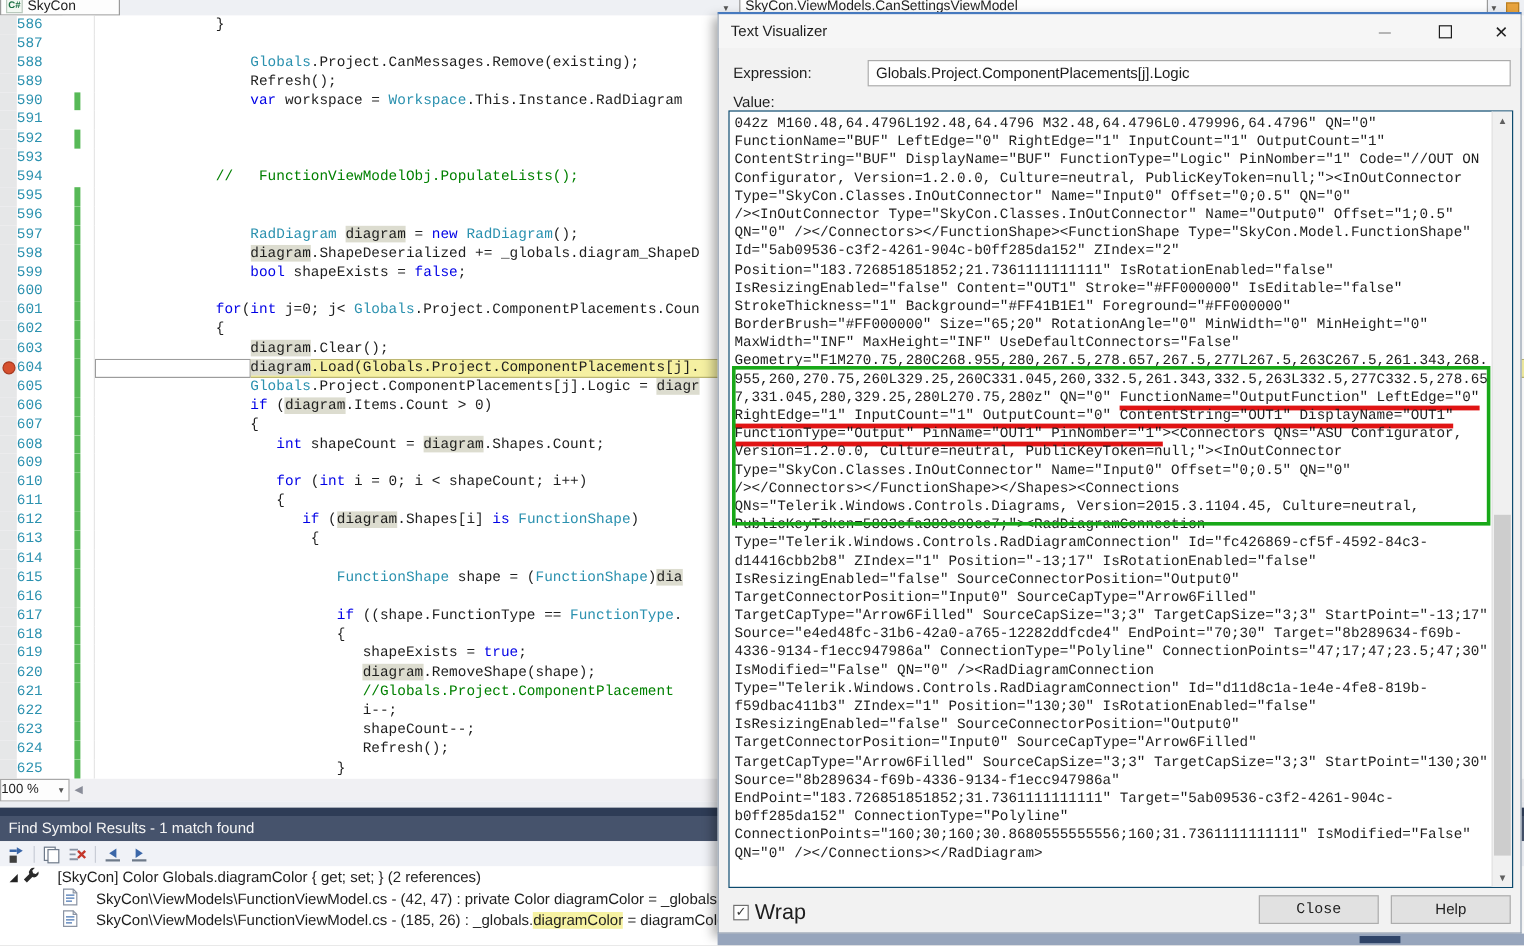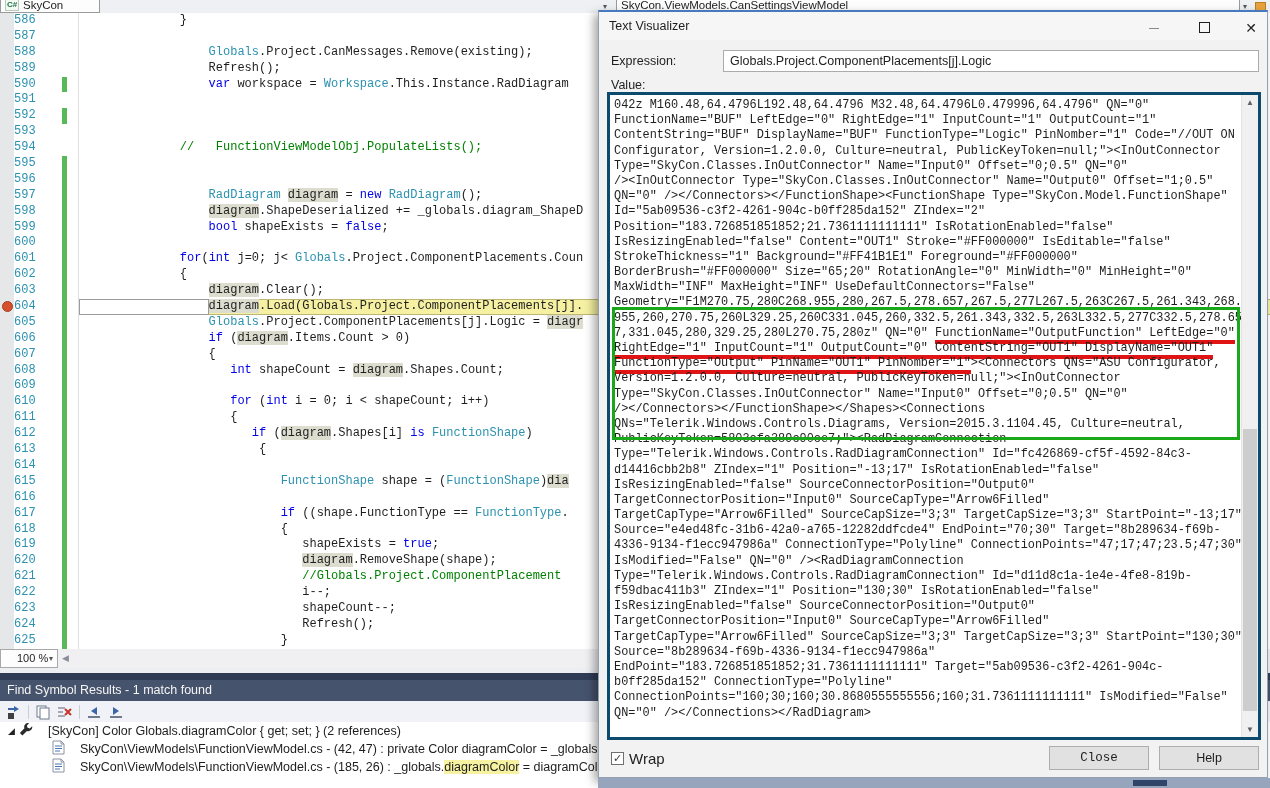--- a/index.html
+++ b/index.html
@@ -27,21 +27,21 @@
   .ed-bar{position:absolute;left:10px;top:0;bottom:0;width:5px;background:#57b957;}
   .ed-code{flex:1;border-left:1px solid #e0e0e0;white-space:pre;overflow:hidden;}
   .ed-code.cur{display:flex;padding:0;}
   .ind-box{flex:none;height:100%;background:#fff;border:1px solid #9c9c9c;box-sizing:border-box;}
   .yline{flex:1;background:#f5f0a2;box-shadow:inset 0 1px 0 #bdb773,inset 0 -1px 0 #bdb773;white-space:pre;}
   .sd{color:#1e1e1e}.sk{color:#0000e6}.st{color:#2b91af}.sc{color:#008000}
   .sh{background:#dcdccf;color:#1e1e1e}
   
   #zoomrow{position:absolute;left:0;top:649px;width:1270px;height:19px;background:#f0f0f3;}
   #zoombox{position:absolute;left:0;top:0;width:58px;height:19px;background:#fdfdfd;border:1px solid #a8a8a8;
-           box-sizing:border-box;font-size:11px;line-height:17px;padding-left:16px;}
+           box-sizing:border-box;font-size:11px;line-height:17px;padding-left:0;}
   #zoombox .car{position:absolute;right:4px;top:0;font-size:8px;color:#555;}
   #hsb-left{position:absolute;left:62px;top:4px;font-size:9px;color:#8a8d99;}
   
   #gap1{position:absolute;left:0;top:668px;width:1270px;height:5px;background:#eceef2;}
   #splitter{position:absolute;left:0;top:673px;width:1270px;height:7px;background:#2e3c56;}
   #fsr-header{position:absolute;left:0;top:680px;width:1270px;height:21px;background:#46536c;
               color:#f5f5f5;font-size:12.5px;line-height:21px;padding-left:7px;box-sizing:border-box;}
   #fsr-toolbar{position:absolute;left:0;top:701px;width:1270px;height:21px;background:#f0f2f7;
                display:flex;align-items:center;gap:6px;padding-left:6px;box-sizing:border-box;}
   .tb-sep{width:1px;height:14px;background:#c9cdd6;}
@@ -61,35 +61,35 @@
   .winbtn{position:absolute;top:7px;width:30px;height:16px;text-align:center;}
   #btn-min{left:540px;} #btn-max{left:590px;} #btn-close-x{left:637px;}
   #btn-min .g{display:inline-block;width:10px;border-bottom:1px solid #8a8a8a;margin-bottom:4px;}
   #btn-max .g{display:inline-block;width:11px;height:11px;border:1.5px solid #1e1e1e;box-sizing:border-box;}
   #btn-close-x .g{font-size:14px;color:#1e1e1e;line-height:16px;}
   .dlg-lbl{position:absolute;font-size:12.5px;}
   #expr-box{position:absolute;left:124px;top:38px;width:536px;height:22px;background:#fff;
             border:1px solid #ababab;box-sizing:border-box;font-size:12.5px;line-height:20px;
             padding-left:6px;overflow:hidden;white-space:nowrap;}
   #value-box{position:absolute;left:8px;top:80px;width:654px;height:648px;background:#fff;
-             border:3px solid #0c4a6e;box-sizing:border-box;}
+             border:1px solid #0c4a6e;box-sizing:border-box;}
   #value-text{position:absolute;left:4px;top:3px;right:17px;bottom:0;overflow:hidden;
               font:11.9px/15.2px "Liberation Mono","DejaVu Sans Mono",monospace;color:#1e1e1e;}
   .vline{white-space:pre;height:15.2px;}
   .vu{border-bottom:4px solid #e01414;}
   #green-box{position:absolute;left:2px;top:212px;right:18px;height:127px;
              border:3px solid #18a818;pointer-events:none;}
   #v-scroll{position:absolute;right:0;top:0;bottom:0;width:16px;background:#f0f0f0;border-left:1px solid #e3e3e3;}
   #v-scroll .arr{position:absolute;left:0;width:16px;height:15px;text-align:center;font-size:8px;color:#606060;line-height:15px;}
   #v-scroll .up{top:0;} #v-scroll .dn{bottom:0;}
   #v-thumb{position:absolute;left:1px;width:14px;top:52%;height:44%;background:#cdcdcd;}
   #wrap-row{position:absolute;left:12px;top:738px;display:flex;align-items:center;}
   #wrap-cb{width:13px;height:13px;background:#fff;border:1px solid #707070;box-sizing:border-box;
            font-size:11px;line-height:11px;text-align:center;color:#3a3a3a;font-weight:bold;}
-  #wrap-row .l{margin-left:5px;font-size:15px;}
+  #wrap-row .l{margin-left:5px;font-size:18px;}
   .dlg-btn{position:absolute;top:734px;width:100px;height:24px;background:#e1e1e1;border:1px solid #adadad;
            box-sizing:border-box;font-size:12.5px;text-align:center;line-height:22px;color:#1e1e1e;}
   #btn-close{left:450px;font-family:Liberation Mono, monospace;} #btn-help{left:560px;}
   
   #edge-strip{position:absolute;left:598px;top:778px;width:672px;height:10px;background:#97a5bc;}
   #edge-thumb{position:absolute;left:535px;top:2px;width:34px;height:6px;background:#2f4468;}
 </style>
 </head>
 <body>
 

